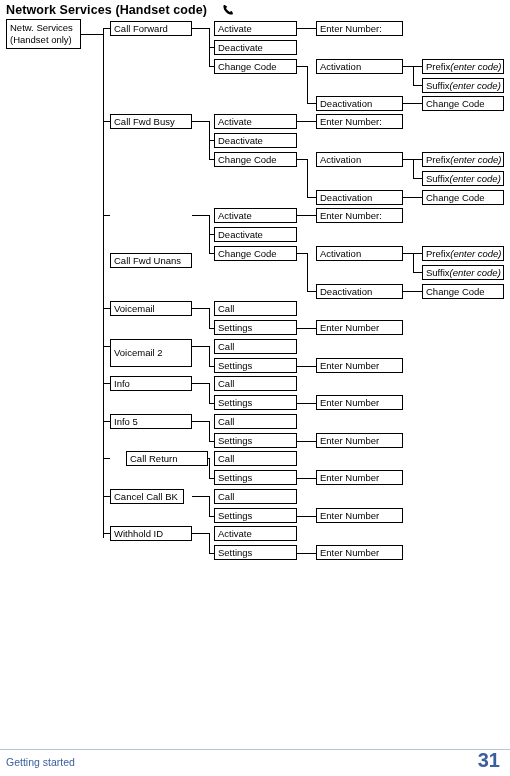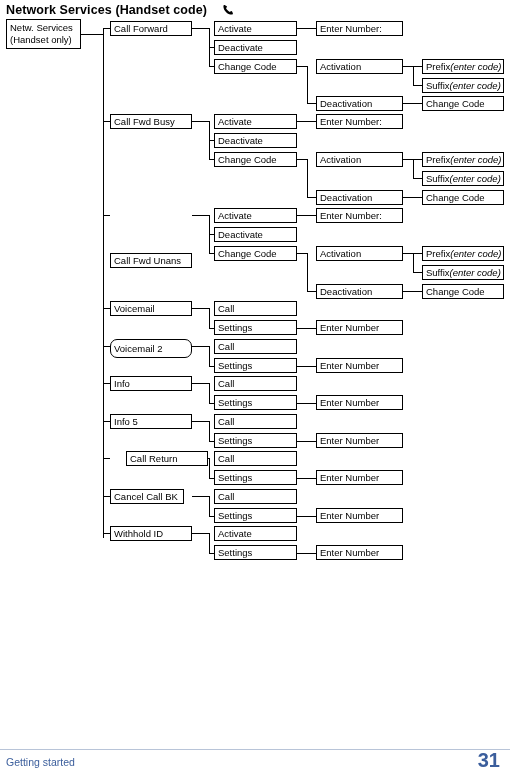--- a/index.html
+++ b/index.html
@@ -183,21 +183,21 @@
   </div>
 <div class="node" style="left:110px;top:114px;width:82px;height:15px;">
     <span>Call Fwd Busy</span>
   </div>
 <div class="node" style="left:110px;top:208px;width:82px;height:15px;margin-top:45px;">
     <span>Call Fwd Unans</span>
   </div>
 <div class="node" style="left:110px;top:301px;width:82px;height:15px;">
     <span>Voicemail</span>
   </div>
-<div class="node" style="left:110px;top:339px;width:82px;height:19px;border-radius:7px;">
+<div class="node" style="left:110px;top:339px;width:82px;height:28px;">
     <span>Voicemail 2</span>
   </div>
 <div class="node" style="left:110px;top:376px;width:82px;height:15px;">
     <span>Info</span>
   </div>
 <div class="node" style="left:110px;top:414px;width:82px;height:15px;">
     <span>Info 5</span>
   </div>
 <div class="node" style="left:110px;top:451px;width:82px;height:15px;margin-left:16px;">
     <span>Call Return</span>

